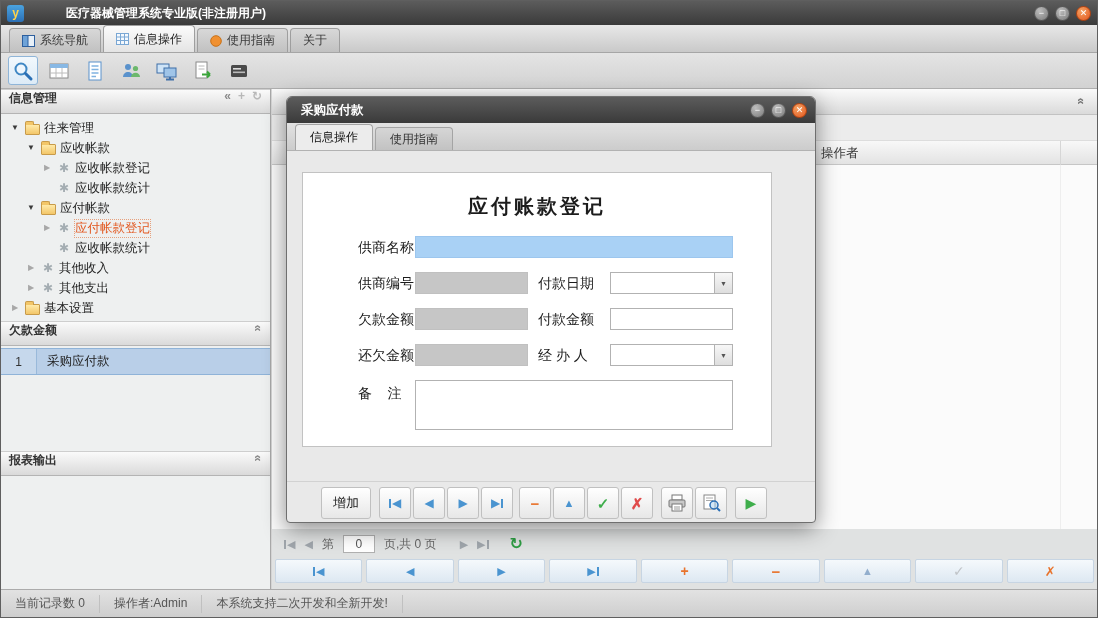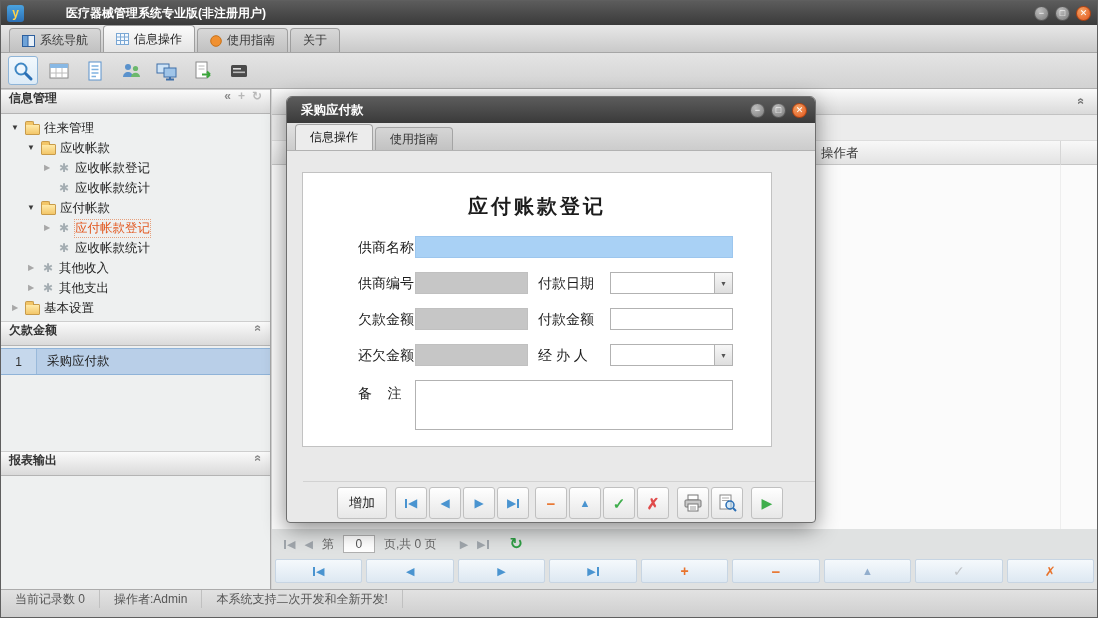--- a/index.html
+++ b/index.html
@@ -77,21 +77,21 @@
   .c-green { color:#3fae4c; }
   .c-red { color:#e04b4b; }
   .pager .pg-text { color:#666; }
   .pager input { width:32px; height:18px; border:1px solid #b0b0b0; text-align:center; background:#fff; color:#555; font-size:12px; }
   .pager .refresh { color:#2f9e44; font-size:16px; font-weight:bold; margin-left:12px; cursor:pointer; line-height:1; }
 
   .bottom-buttons { position:absolute; top:470px; left:3px; right:3px; height:24px; display:flex; gap:4px; }
   .bb { flex:1; background:linear-gradient(#f5f9fc,#dde8f2); border:1px solid #c7d5e3; border-radius:2px; display:flex; align-items:center; justify-content:center; font-size:12px; cursor:pointer; }
 
   
-  .statusbar { position:absolute; left:0; right:0; bottom:0; height:28px; background:linear-gradient(#e2e2e2,#cecece); border-top:1px solid #ababab; display:flex; color:#555; }
+  .statusbar { position:absolute; left:0; right:0; bottom:0; height:28px; background:linear-gradient(#e2e2e2,#cecece); border-top:1px solid #ababab; display:flex; align-items:center; color:#555; }
   .status-cell { padding:0 14px; border-right:1px solid #c0c0c0; height:18px; display:flex; align-items:center; white-space:nowrap; }
 
   
   .dialog { position:absolute; left:285px; top:95px; width:530px; height:427px; background:#e9e9e9; border:1px solid #6f6f6f; border-radius:6px 6px 4px 4px; box-shadow:0 6px 22px rgba(0,0,0,0.45); overflow:hidden; z-index:10; }
   .dialog-titlebar { height:26px; background:linear-gradient(#5c5c5c,#3a3a3a); display:flex; align-items:center; padding:0 8px 0 14px; }
   .dialog-titlebar .dtitle { color:#fff; font-weight:bold; font-size:12.5px; }
   .dialog-tabs { height:28px; background:linear-gradient(#e2e2e2,#cccccc); border-bottom:1px solid #b2b2b2; display:flex; align-items:flex-end; padding-left:8px; gap:2px; }
   .dtab { height:23px; padding:0 14px; display:flex; align-items:center; background:linear-gradient(#d6d6d6,#c2c2c2); border:1px solid #a4a4a4; border-bottom:none; border-radius:4px 4px 0 0; color:#333; cursor:pointer; }
   .dtab.active { background:#ececec; height:26px; color:#111; }
   .form-panel { position:absolute; left:15px; top:75px; width:470px; height:275px; background:#ffffff; border:1px solid #c2c2c2; }
@@ -99,21 +99,21 @@
   .flabel { position:absolute; font-size:14px; color:#1c1c1c; white-space:pre; }
   .fctl { position:absolute; height:22px; }
   .input-blue { background:#a9d1f5; border:1px solid #9cc6ee; }
   .input-gray { background:#c6c6c6; border:1px solid #c0c0c0; }
   .input-white { background:#ffffff; border:1px solid #b2b2b2; }
   input.fctl, textarea.fctl { font-family:"Liberation Sans","DejaVu Sans",sans-serif; font-size:13px; padding:0 4px; outline:none; }
   textarea.fctl { resize:none; padding:3px 4px; }
   .combo { display:flex; background:#fff; border:1px solid #b2b2b2; }
   .combo .cval { flex:1; }
   .combo .cbtn { width:18px; background:linear-gradient(#f7f7f7,#dedede); border-left:1px solid #b2b2b2; display:flex; align-items:center; justify-content:center; color:#555; font-size:7px; cursor:pointer; }
-  .dlg-buttons { position:absolute; left:0; right:0; top:384px; height:43px; border-top:1px solid #d2d2d2; display:flex; align-items:center; padding-left:34px; gap:2px;margin-left:16px; }
+  .dlg-buttons { position:absolute; left:0; right:0; top:384px; height:43px; border-top:1px solid #d2d2d2; display:flex; align-items:center; padding-left:34px; gap:2px; }
   .dbtn { height:32px; min-width:32px; background:linear-gradient(#ffffff,#e7e7e7); border:1px solid #c0c0c0; border-radius:3px; display:flex; align-items:center; justify-content:center; cursor:pointer; font-size:13px; color:#222; }
   .dbtn.add { padding:0 11px; margin-right:6px; }
   .dbtn .tri { font-size:12px; }
   .dbtn.g1 { margin-left:4px; }
   .dbtn.g2 { margin-left:6px; }
   .dbtn .glyph { font-size:15px; font-weight:bold; line-height:1; }
 </style>
 </head>
 <body>
 

